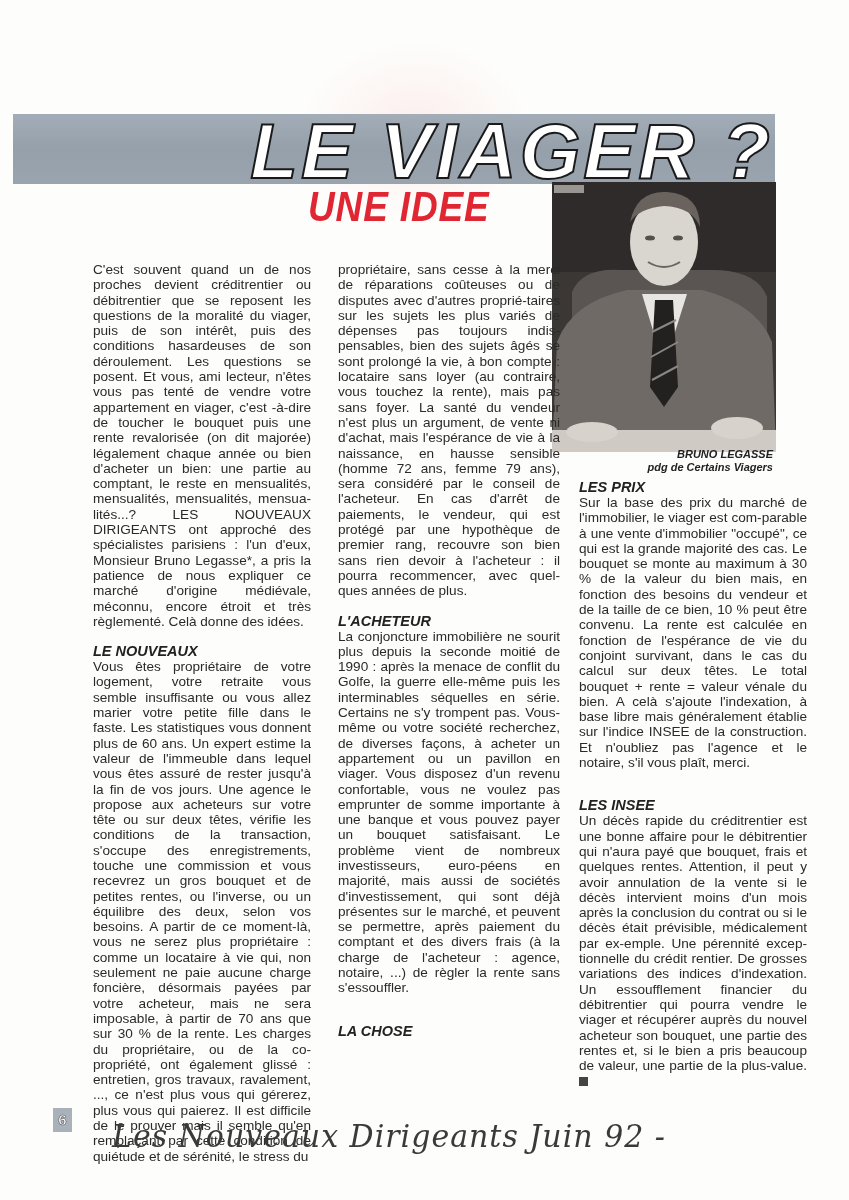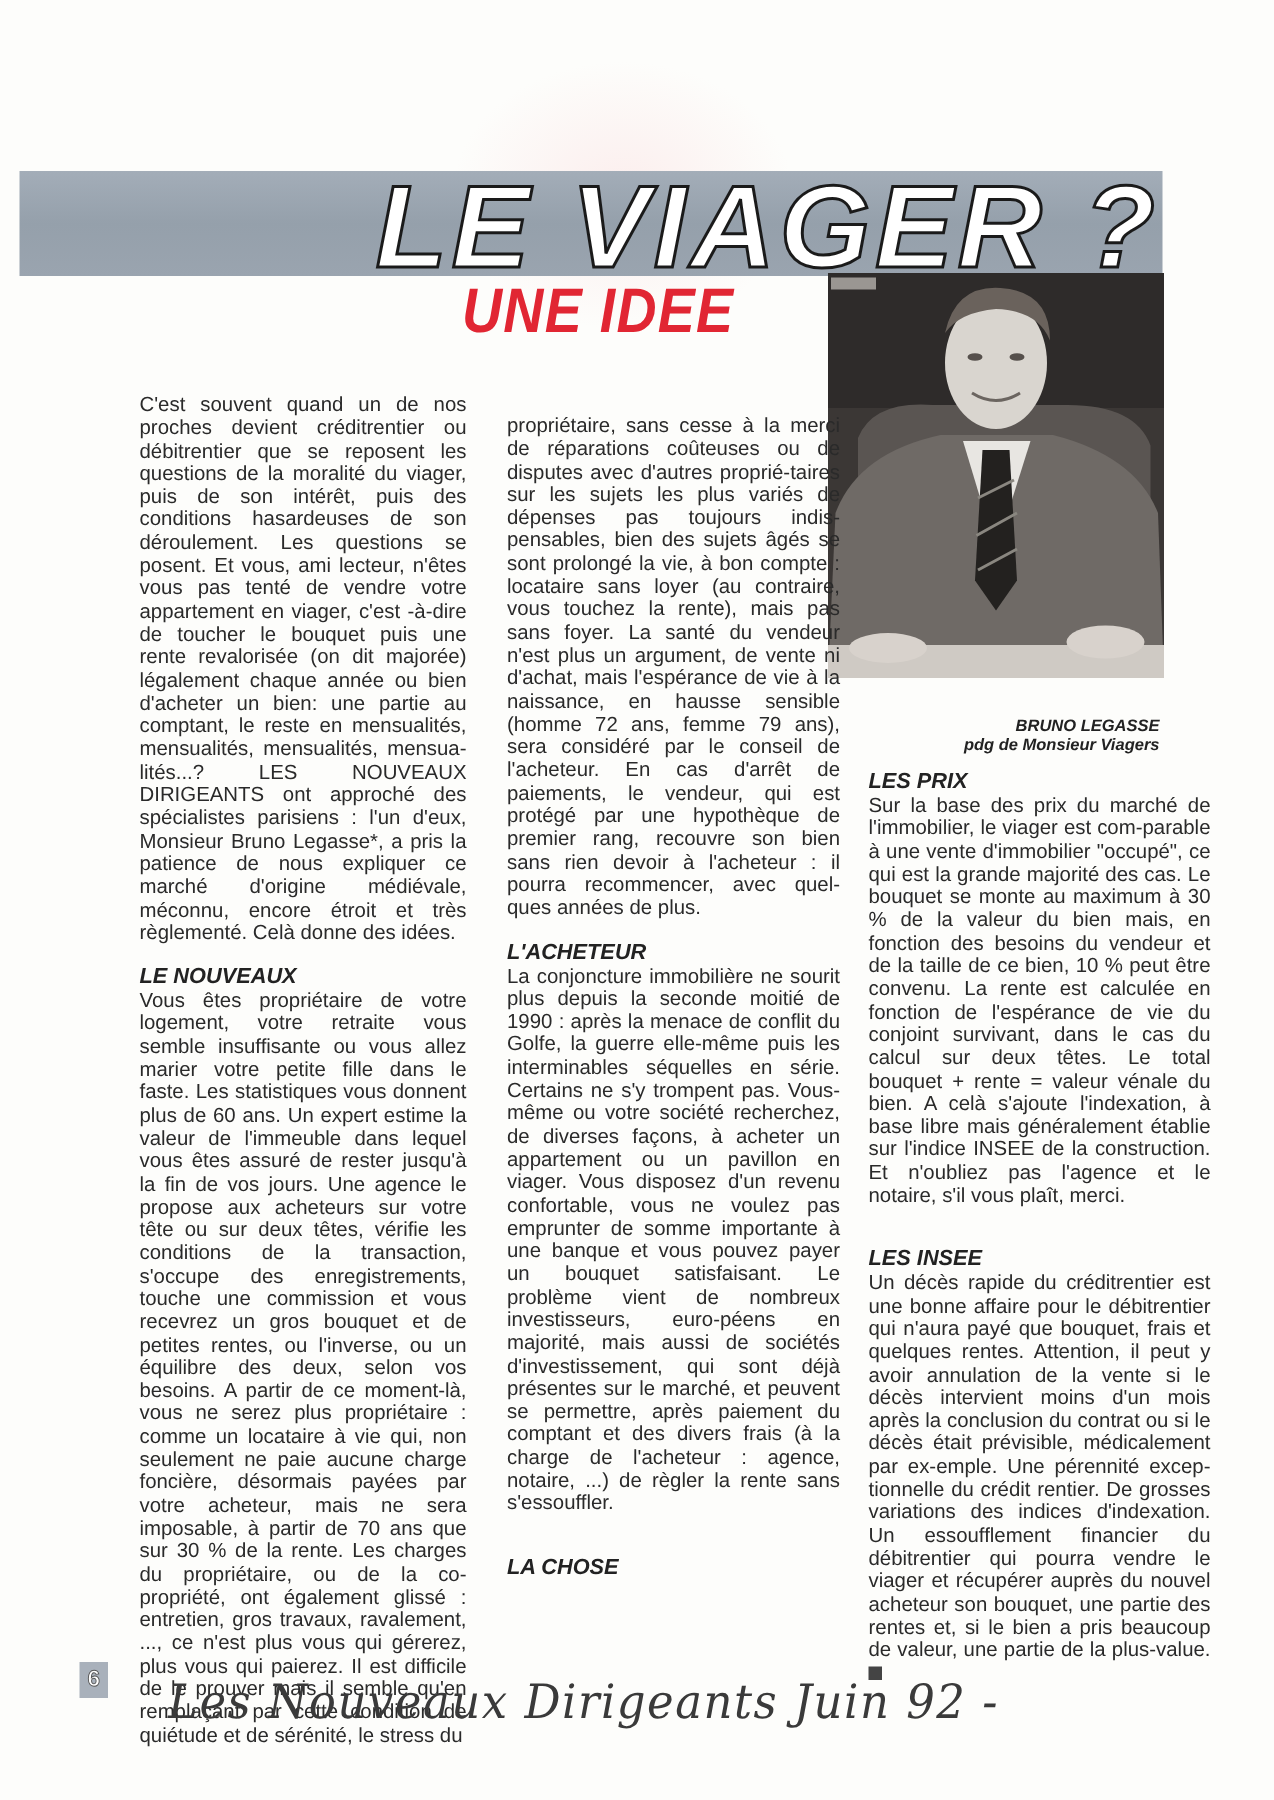--- a/index.html
+++ b/index.html
@@ -11,28 +11,28 @@
             background:linear-gradient(180deg,#a3adb8 0%,#95a0ab 50%,#9aa4af 100%); }
   .title { position:absolute; right:2px; top:-8px; font-size:78px; font-style:italic; font-weight:bold;
            color:#fff; letter-spacing:3px; white-space:nowrap;
            -webkit-text-stroke:2px #1a1a1a; font-family:"Liberation Sans", sans-serif; }
   .subtitle { position:absolute; left:308px; top:183px; font-size:42px; font-style:italic; font-weight:bold;
               color:#e12633; letter-spacing:1px; transform:scaleX(0.88); transform-origin:left;
               font-family:"Liberation Sans", sans-serif; }
   .photo { position:absolute; left:552px; top:182px; width:224px; height:270px; overflow:hidden;
            background:#3a3634; }
   .photo svg { width:100%; height:100%; display:block; }
-  .caption { position:absolute; left:560px; top:478px; width:213px; text-align:right;
+  .caption { position:absolute; left:560px; top:448px; width:213px; text-align:right;
              font-size:11px; font-weight:bold; font-style:italic; color:#222; line-height:13px; }
   .col { position:absolute; font-size:13.6px; line-height:15.3px; text-align:justify; color:#2a2a2a;margin-left:36px; }
   .col p { margin:0; }
   .col h3 { margin:0; font-size:14.5px; font-style:italic; font-weight:bold; color:#222; line-height:15px; }
   .c1 { left:57px; top:262px; width:218px; }
-  .c2 { left:302px; top:276px; width:222px; }
-  .c3 { left:543px; top:514px; width:228px; }
+  .c2 { left:302px; top:262px; width:222px; }
+  .c3 { left:543px; top:480px; width:228px; }
   .gap { height:15px; }
   .gap2 { height:28px; }
   .endmark { display:inline-block; width:9px; height:9px; background:#444; vertical-align:middle; }
   .pagenum { position:absolute; left:53px; top:1108px; width:19px; height:24px; background:#a9b1bb;
              color:#fff; font-size:15px; font-weight:bold; text-align:center; line-height:24px;
              -webkit-text-stroke:0.6px #555; }
   .handwriting { position:absolute; left:112px; top:1118px; font-family:"DejaVu Serif", serif; font-style:italic;
                  font-size:30px; color:#3a3a3a; letter-spacing:1px; transform:scaleY(1.05); }
 </style>
 </head>
@@ -60,21 +60,21 @@
     <path d="M96 80 Q112 90 128 80" stroke="#6b6560" stroke-width="2" fill="none"></path>
     <ellipse cx="98" cy="56" rx="5" ry="2.5" fill="#56504c"></ellipse>
     <ellipse cx="126" cy="56" rx="5" ry="2.5" fill="#56504c"></ellipse>
     <rect x="0" y="248" width="224" height="22" fill="#cfcac4"></rect>
     <ellipse cx="40" cy="250" rx="26" ry="10" fill="#d8d2cc"></ellipse>
     <ellipse cx="185" cy="246" rx="26" ry="11" fill="#d8d2cc"></ellipse>
   </svg>
 </div>
 <div class="caption">
   <div>BRUNO LEGASSE</div>
-  <div>pdg de Monsieur Viagers</div>
+  <div>pdg de Certains Viagers</div>
 </div>
 
 <div class="col c1">
   <p>C'est souvent quand un de nos proches devient créditrentier ou débitrentier que se reposent les questions de la moralité du viager, puis de son intérêt, puis des conditions hasardeuses de son déroulement. Les questions se posent. Et vous, ami lecteur, n'êtes vous pas tenté de vendre votre appartement en viager, c'est -à-dire de toucher le bouquet puis une rente revalorisée (on dit majorée) légalement chaque année ou bien d'acheter un bien: une partie au comptant, le reste en mensualités, mensualités, mensualités, mensua-lités...? LES NOUVEAUX DIRIGEANTS ont approché des spécialistes parisiens : l'un d'eux, Monsieur Bruno Legasse*, a pris la patience de nous expliquer ce marché d'origine médiévale, méconnu, encore étroit et très règlementé. Celà donne des idées.</p>
   <div class="gap"></div>
   <h3>LE NOUVEAUX</h3>
   <p>Vous êtes propriétaire de votre logement, votre retraite vous semble insuffisante ou vous allez marier votre petite fille dans le faste. Les statistiques vous donnent plus de 60 ans. Un expert estime la valeur de l'immeuble dans lequel vous êtes assuré de rester jusqu'à la fin de vos jours. Une agence le propose aux acheteurs sur votre tête ou sur deux têtes, vérifie les conditions de la transaction, s'occupe des enregistrements, touche une commission et vous recevrez un gros bouquet et de petites rentes, ou l'inverse, ou un équilibre des deux, selon vos besoins. A partir de ce moment-là, vous ne serez plus propriétaire : comme un locataire à vie qui, non seulement ne paie aucune charge foncière, désormais payées par votre acheteur, mais ne sera imposable, à partir de 70 ans que sur 30 % de la rente. Les charges du propriétaire, ou de la co-propriété, ont également glissé : entretien, gros travaux, ravalement, ..., ce n'est plus vous qui gérerez, plus vous qui paierez. Il est difficile de le prouver mais il semble qu'en remplaçant par cette condition de quiétude et de sérénité, le stress du</p>
 </div>
 
 <div class="col c2">

